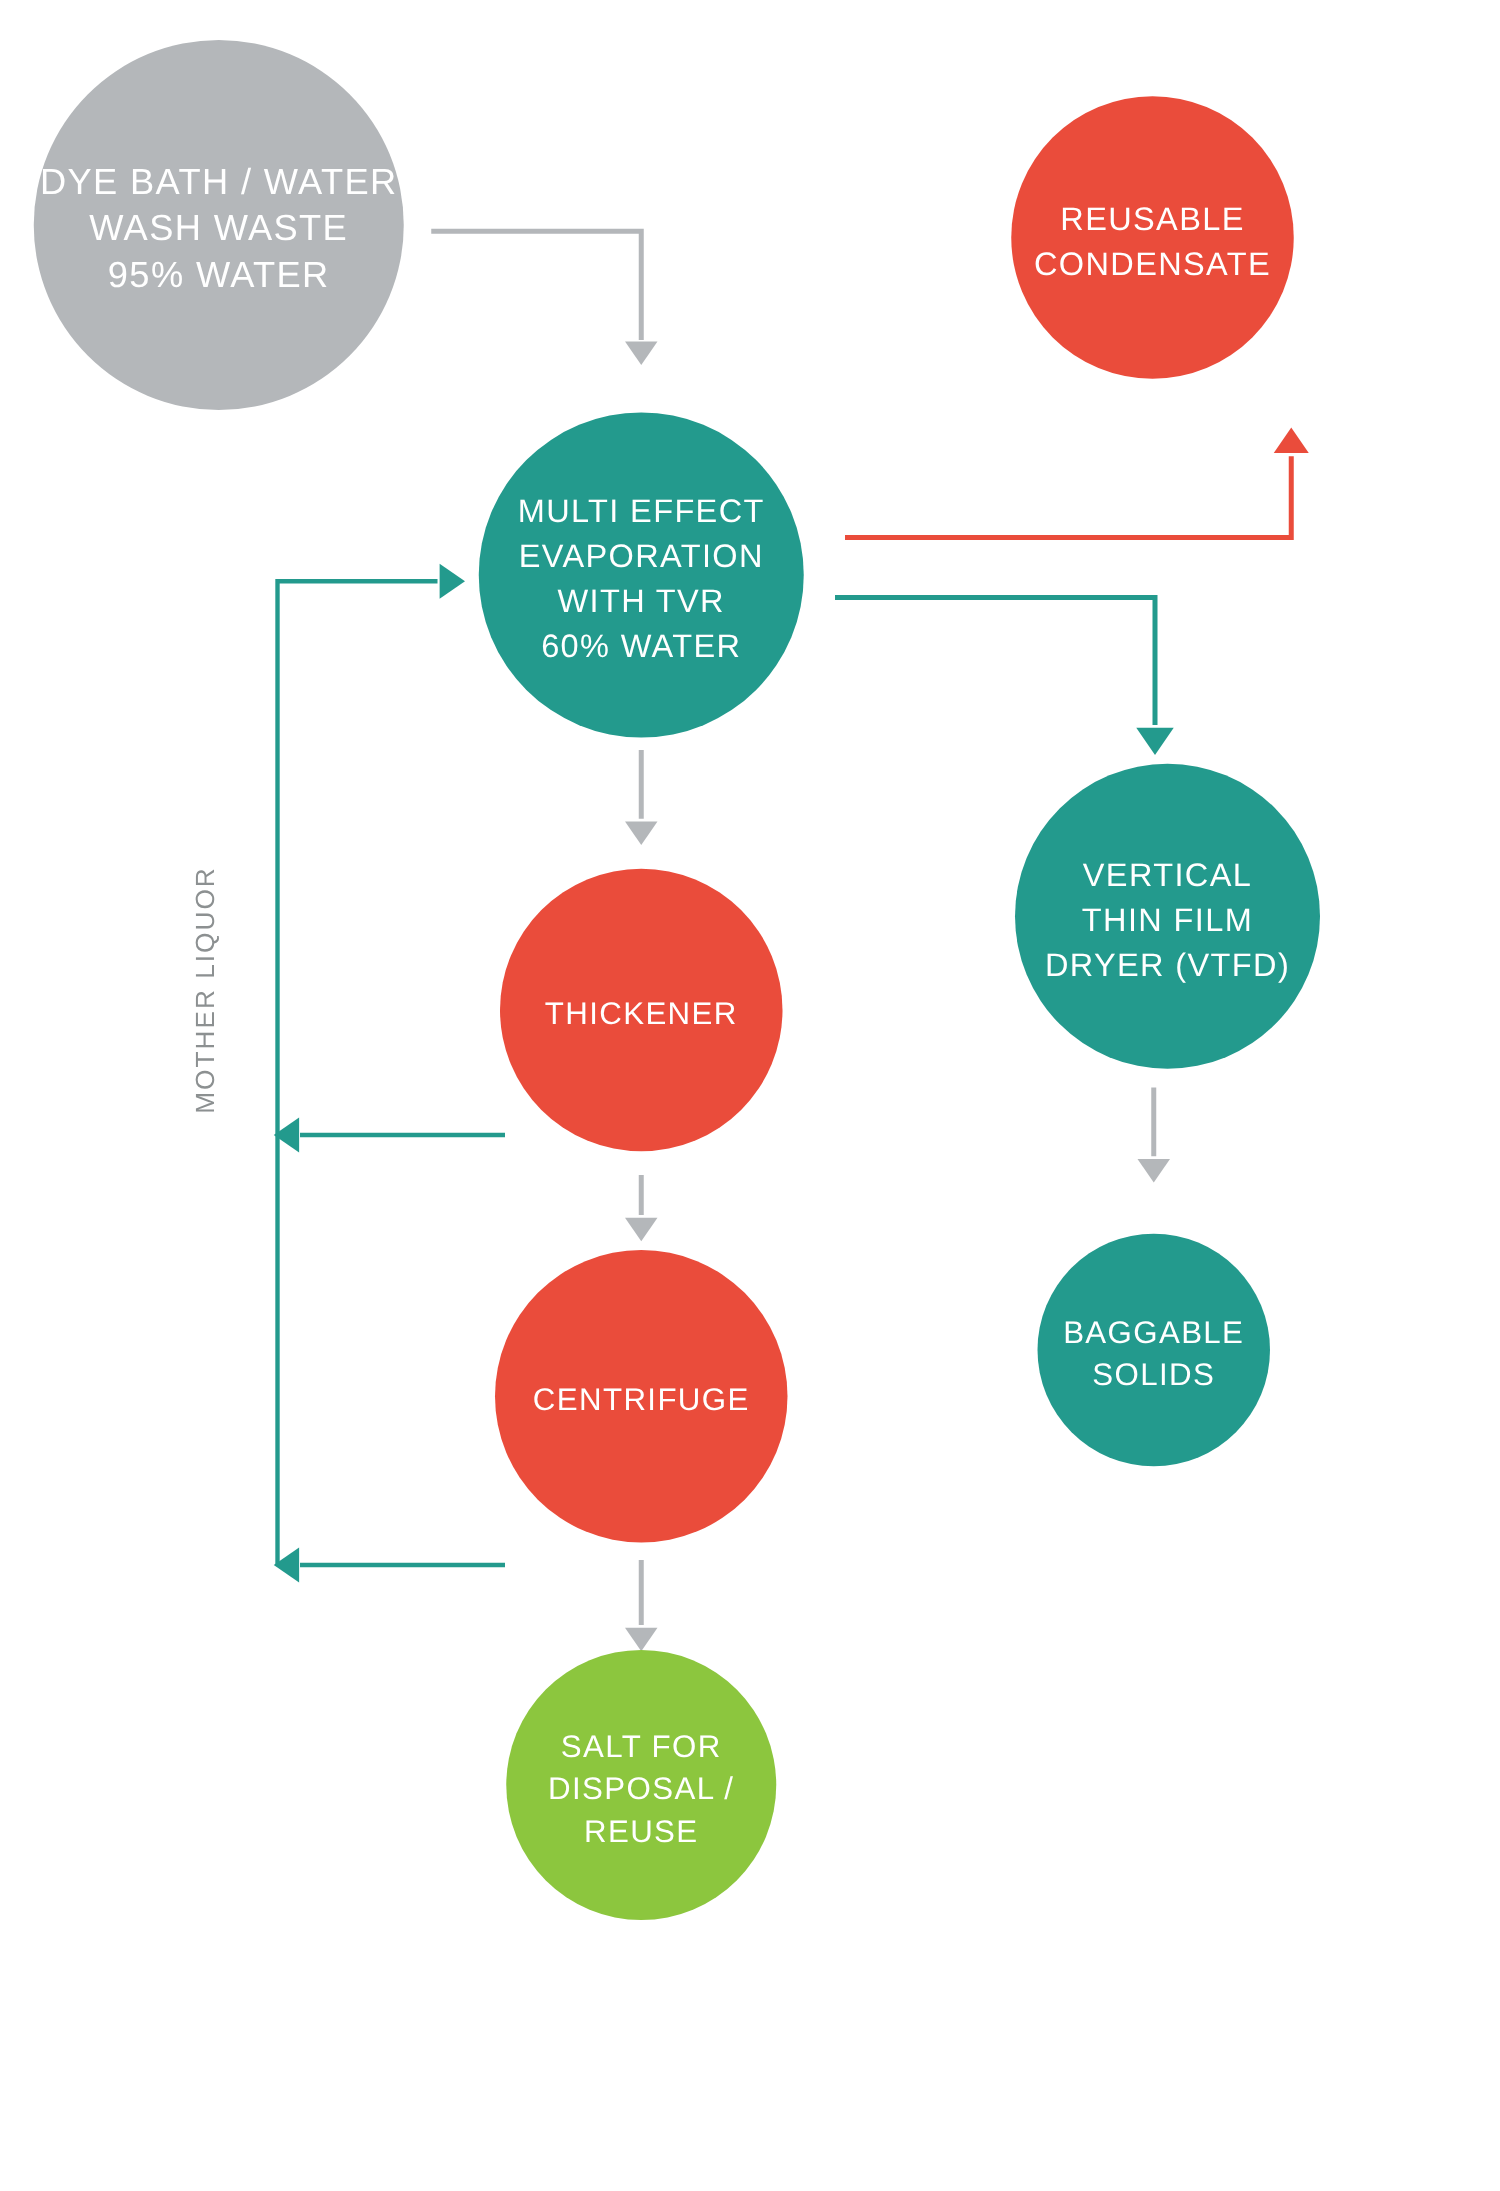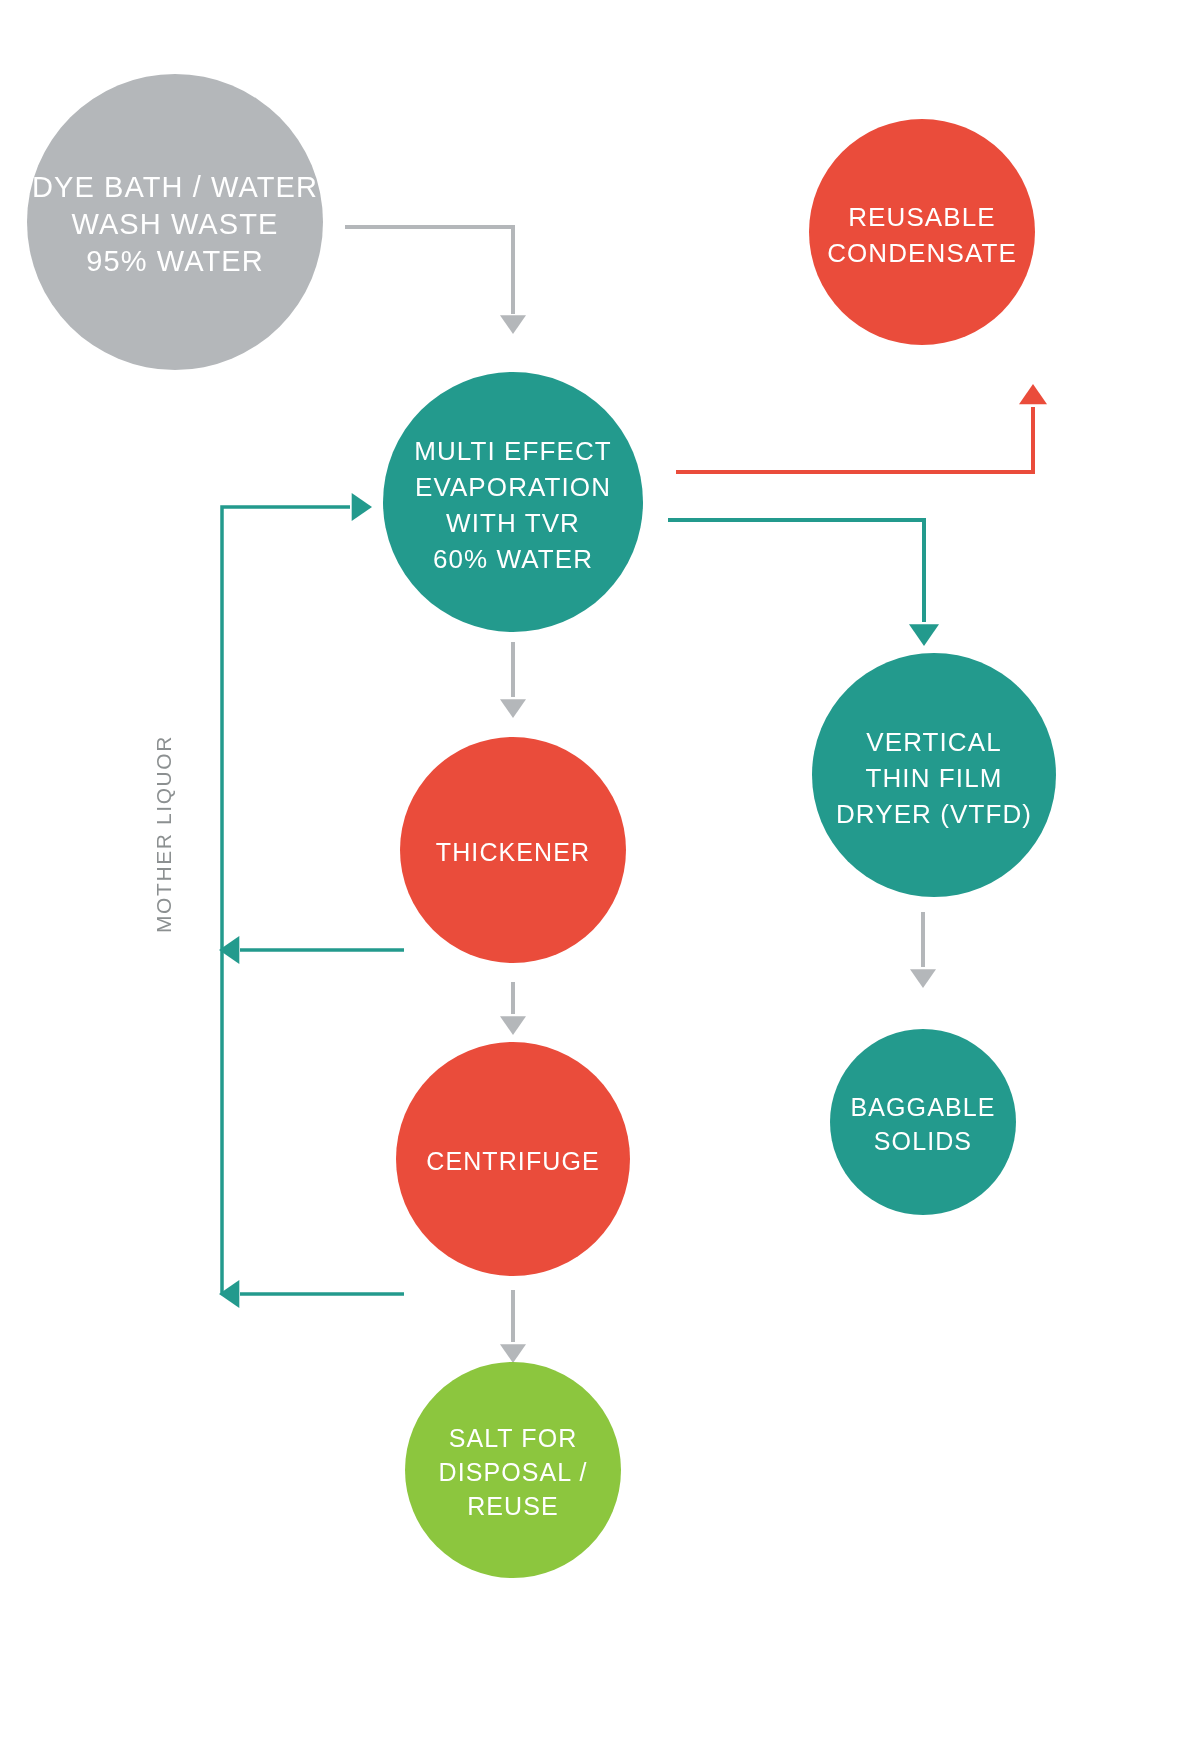--- a/index.html
+++ b/index.html
@@ -12,21 +12,20 @@
     width: 1200px;
     height: 1753px;
     font-family: "Liberation Sans", "DejaVu Sans", sans-serif;
     overflow: hidden;
   }
   #diagram-root {
     position: relative;
     width: 1200px;
     height: 1631px;
     background: #ffffff;
-    margin-top: 42px;
   }
   svg#flow-svg {
     display: block;
     width: 1200px;
     height: 1753px;
   }
   .node-label {
     fill: #ffffff;
     font-family: "Liberation Sans", "DejaVu Sans", sans-serif;
     text-anchor: middle;

